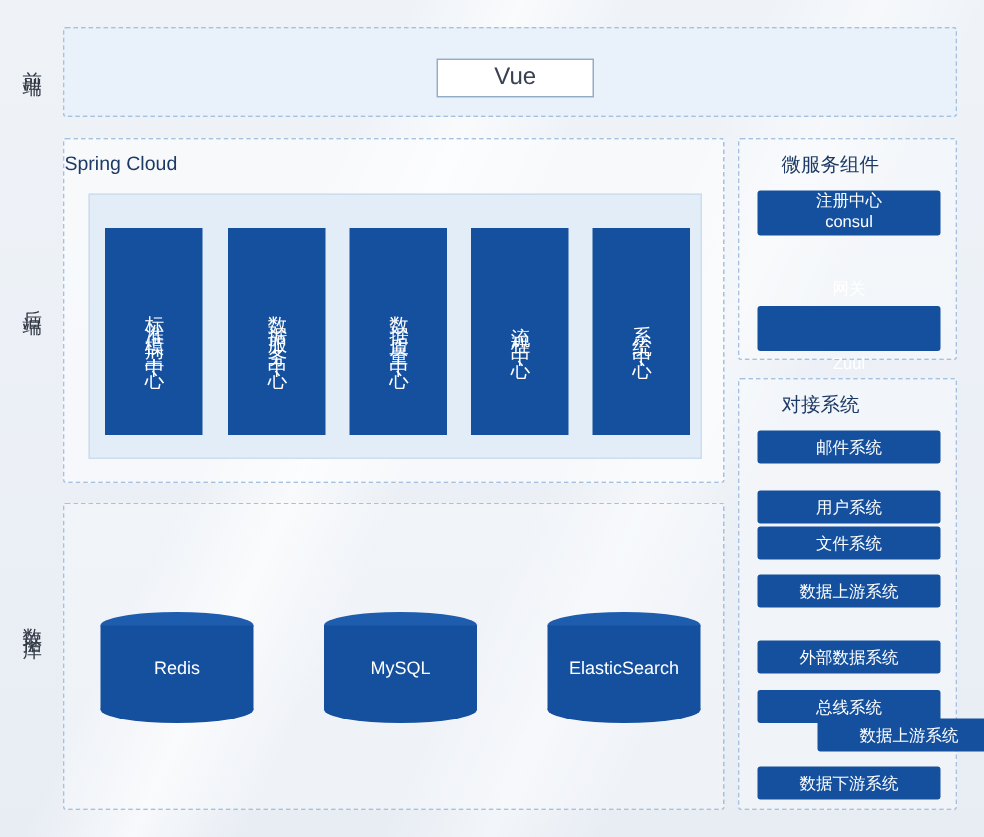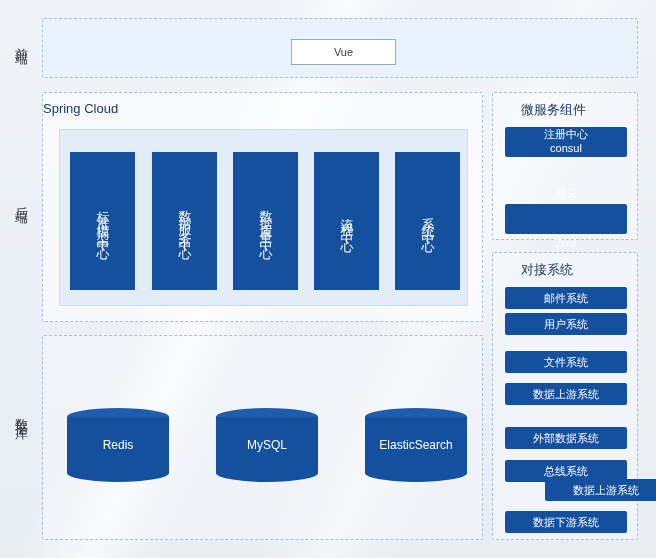--- a/index.html
+++ b/index.html
@@ -27,21 +27,21 @@
     font-size:13px; color:#1d3a66;
   }
   .title-center { text-align:left; }
   .title-left { padding-left:28px; text-align:left; }
 
   .frontend-panel { left:42px; top:18px; width:596px; height:60px; background:#e9f1fa; }
   .vue-box {
     position:absolute; left:248px; top:20px; width:105px; height:26px;
     background:#ffffff; border:1px solid #93abc9;
     display:flex; align-items:center; justify-content:center;
-    font-size:11px; color:#374151;
+    font-size:16px; color:#374151;
   }
 
   .backend-panel { left:42px; top:92px; width:441px; height:230px; background:rgba(255,255,255,.55); }
   .inner-box {
     position:absolute; left:16px; top:36px; width:409px; height:177px;
     background:#e3edf8; border:1px solid #cddcee;
   }
   .pillar {
     position:absolute; top:22px; width:65px; height:138px;
     background:#14509e; display:flex; align-items:center; justify-content:center;
@@ -57,21 +57,21 @@
 
   .chip {
     position:absolute; left:12px; width:122px;
     background:#14509e; color:#ffffff; border-radius:2px;
     display:flex; align-items:center; justify-content:center;
     font-size:11px; text-align:center;
   }
   .chip-2line { height:30px; flex-direction:column; line-height:1.25; }
   .chip-1line { height:22px; }
   .m0 { top:34px;justify-content:center; } .m1 { top:73px; } .m2 { top:111px;gap:36px; }
-  .s0 { top:34px; } .s1 { top:60px; } .s2 { top:98px; } .s3 { top:130px; }
+  .s0 { top:34px; } .s1 { top:74px; } .s2 { top:98px; } .s3 { top:130px; }
   .s4 { top:162px;margin-top:12px; } .s5 { top:207px; } .s6 { top:226px;margin-left:40px; } .s7 { top:258px; }
 
   .db-panel { left:42px; top:335px; width:441px; height:205px; background:rgba(255,255,255,.3); }
   .cyl { position:absolute; top:72px; width:102px; height:74px; }
   .cyl .cap    { position:absolute; left:0; right:0; top:0; height:18px; border-radius:50%; background:#1e5cae; }
   .cyl .body   { position:absolute; left:0; right:0; top:9px; bottom:9px; background:#14509e; }
   .cyl .base   { position:absolute; left:0; right:0; bottom:0; height:18px; border-radius:50%; background:#14509e; }
   .cyl .dblabel{
     position:absolute; left:0; right:0; top:50%; transform:translateY(-50%);
     text-align:center; color:#ffffff; font-size:12px;

